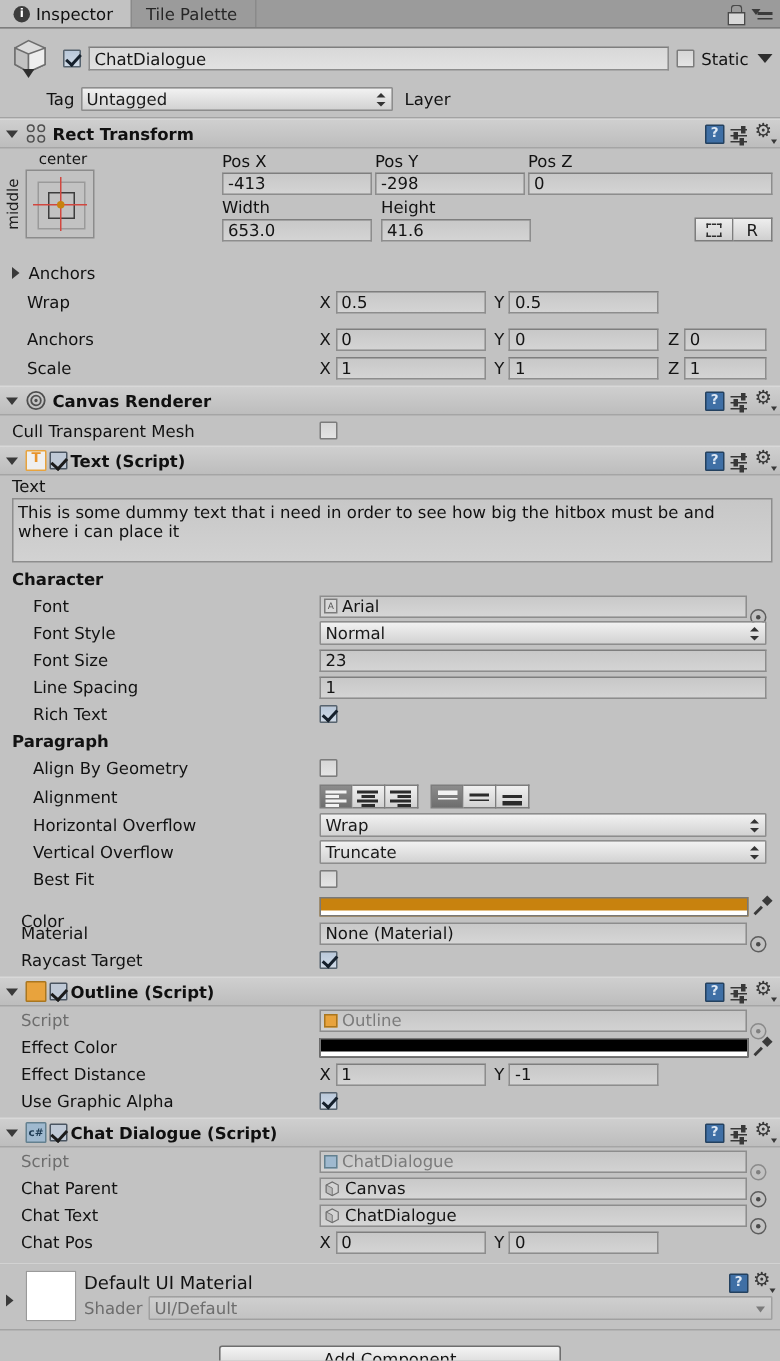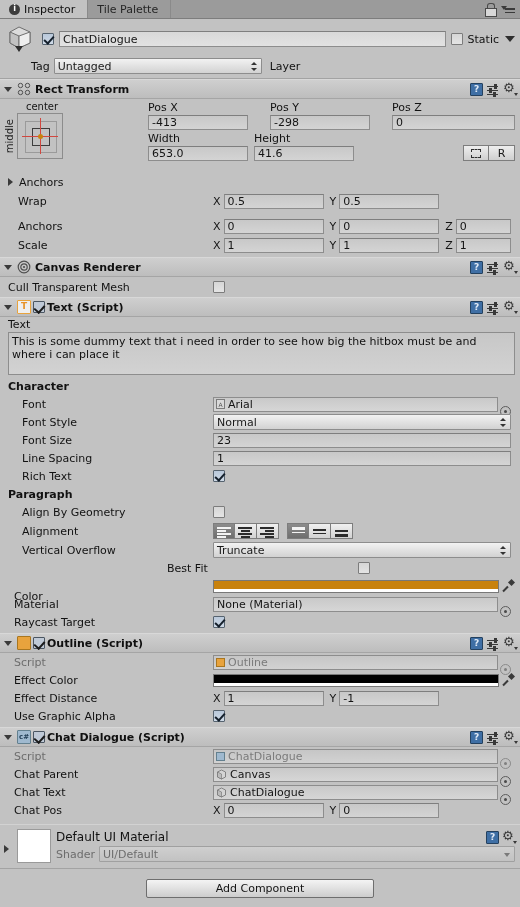--- a/index.html
+++ b/index.html
@@ -349,21 +349,21 @@
             <span class="ap-outer"></span>
               <span class="ap-inner"></span>
             <span class="ap-h"></span>
               <span class="ap-v"></span>
               <span class="ap-dot"></span>
           </div>
         </div>
       </div>
 
       <div style="flex:1; padding-left:78px;">
-        <div style="display:flex; gap:22px;">
+        <div style="display:flex; gap:2px;">
           <div style="width:100px;">
             <div class="lbl" style="height:14px;">Pos X</div>
             <div class="field">-413</div>
           </div>
           <div style="width:100px;">
             <div class="lbl" style="height:14px;">Pos Y</div>
             <div class="field">-298</div>
           </div>
           <div style="flex:1;">
             <div class="lbl" style="height:14px;">Pos Z</div>
@@ -550,30 +550,37 @@
           <i style="top:5px;left:4px;width:13px;"></i>
             <i style="top:8.5px;left:4px;width:13px;"></i>
         </span>
         <span class="alignbtn">
           <i style="top:6px;left:4px;width:13px;"></i>
             <i style="top:10px;left:4px;width:13px;height:2.5px;"></i>
         </span>
       </span>
     </div>
 
+    <div class="row" style="padding-left:0;">
+      <span class="lbl lbl-w indent">Horizontal Overflow</span>
+      <span class="popup" style="flex:1; margin-right:4px;">
+        <span>Wrap</span>
+        <span class="arrows"></span>
+      </span>
+    </div>
 
     <div class="row" style="padding-left:0;">
       <span class="lbl lbl-w indent">Vertical Overflow</span>
       <span class="popup" style="flex:1; margin-right:4px;">
         <span>Truncate</span>
         <span class="arrows"></span>
       </span>
     </div>
 
-    <div class="row" style="padding-left:0;justify-content:center;">
+    <div class="row" style="padding-left:0;">
       <span class="lbl lbl-w indent">Best Fit</span>
       <span class="cb"></span>
     </div>
 
     <div class="row" style="padding-left:0;">
       <span class="lbl lbl-w" style="padding-left:6px;margin-top:20px;">Color</span>
       <span class="colorswatch" id="text-color-swatch" style="flex: 1 1 0%; background: rgb(200, 130, 14);">
         <span class="alpha"></span>
       </span>
       <span class="eyedropper" style="margin-left:2px;"></span>

